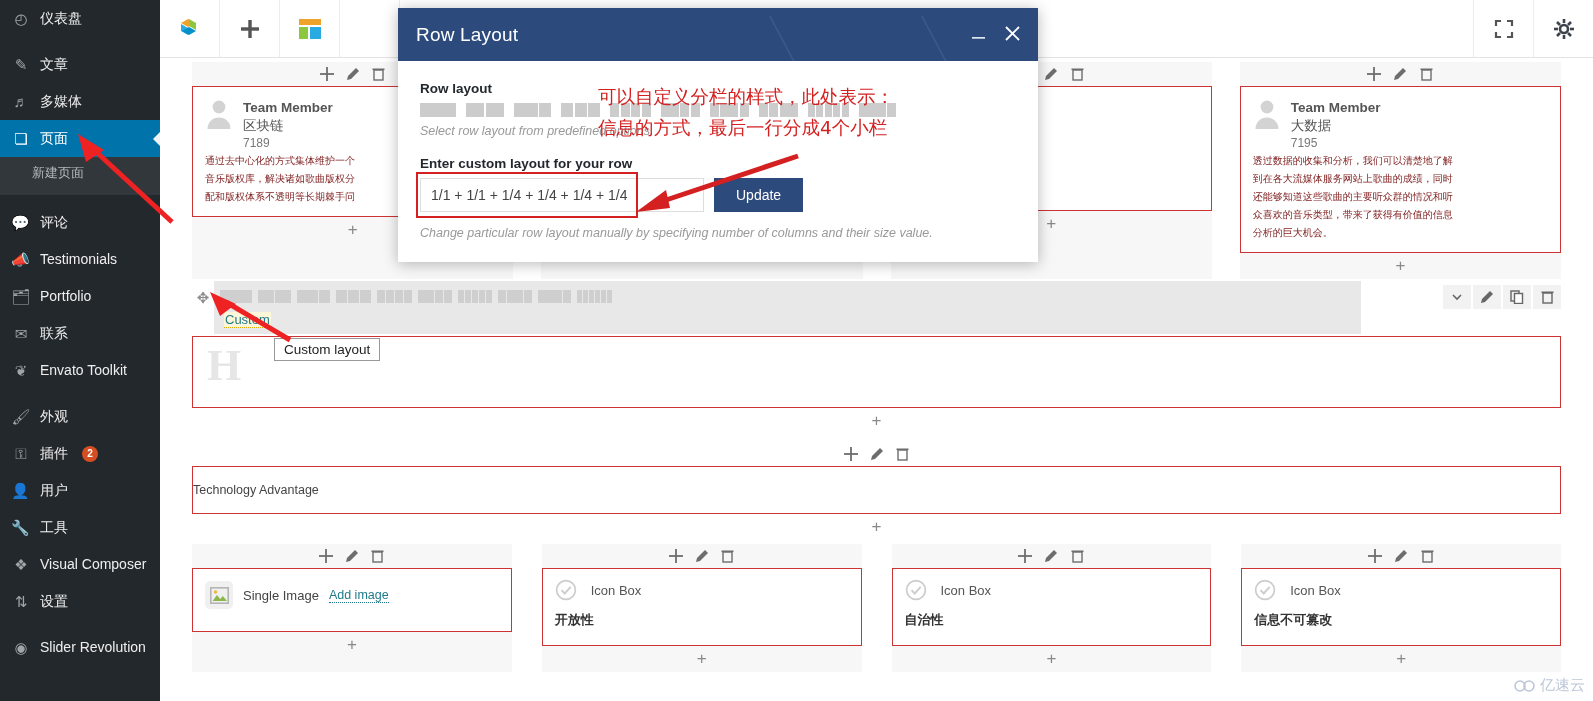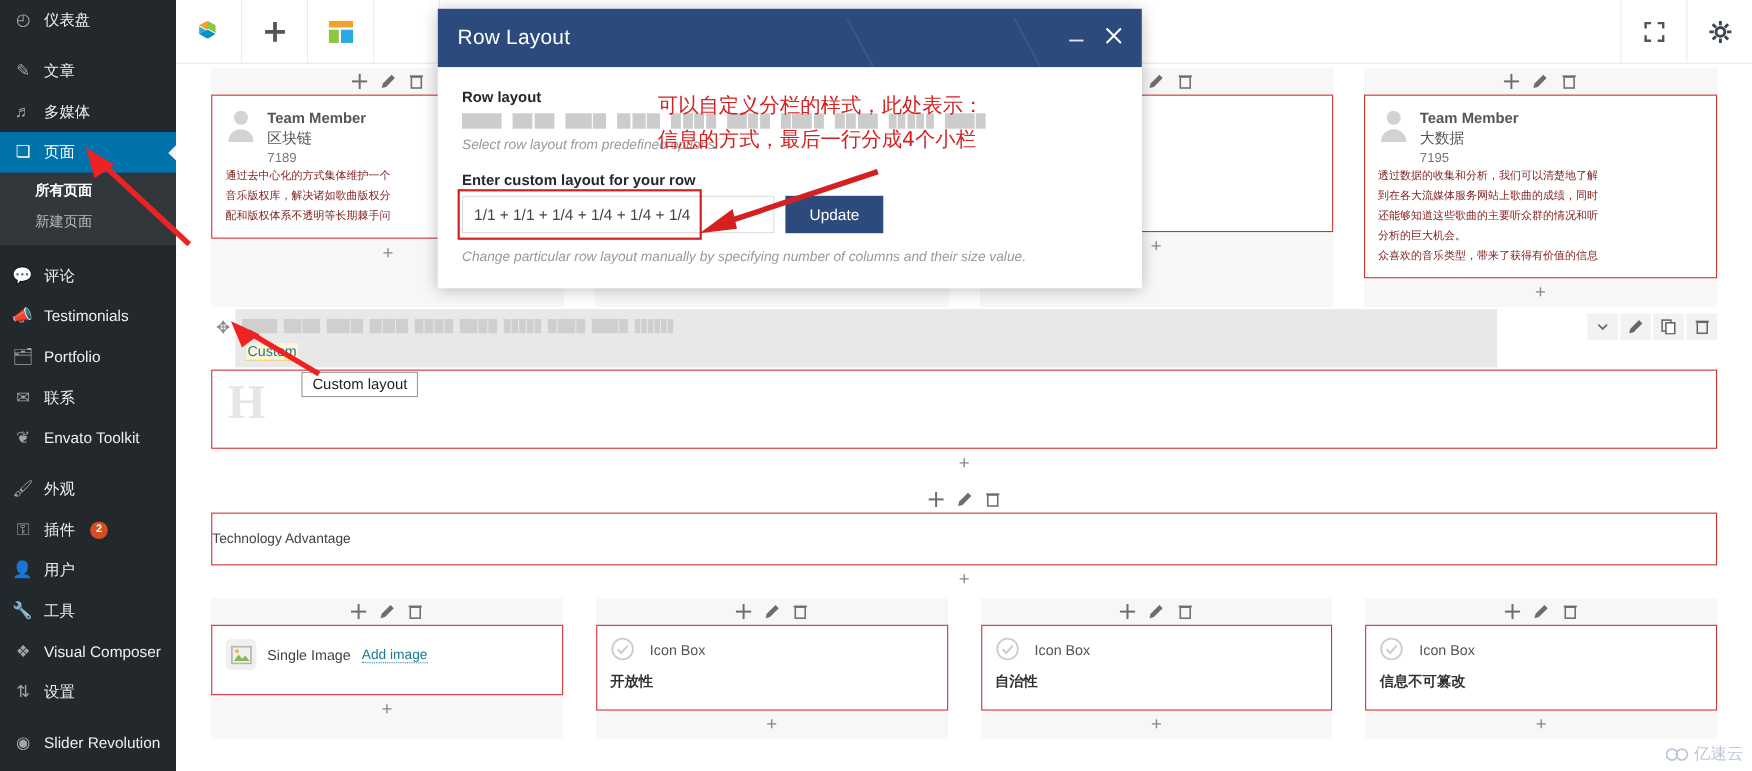--- a/index.html
+++ b/index.html
@@ -202,21 +202,20 @@
       </div>
       <div class="menu-item">
         <span class="mi-ico">♬</span>
         <span>多媒体</span>
       </div>
       <div class="menu-item active">
         <span class="mi-ico">❏</span>
         <span>页面</span>
       </div>
       <div class="submenu">
-        <div class="sm-item cur">所有页面</div>
         <div class="sm-item">新建页面</div>
       </div>
       <div class="menu-sep"></div>
       <div class="menu-item">
         <span class="mi-ico">💬</span>
         <span>评论</span>
       </div>
       <div class="menu-item">
         <span class="mi-ico">📣</span>
         <span>Testimonials</span>
@@ -477,22 +476,22 @@
               <div>
                 <div class="tm-title">Team Member</div>
                 <div class="tm-sub">大数据</div>
                 <div class="tm-id">7195</div>
               </div>
             </div>
             <div class="tm-body">
               <div>透过数据的收集和分析，我们可以清楚地了解</div>
               <div>到在各大流媒体服务网站上歌曲的成绩，同时</div>
               <div>还能够知道这些歌曲的主要听众群的情况和听</div>
+              <div>众喜欢的音乐类型，带来了获得有价值的信息</div>
               <div>分析的巨大机会。</div>
-              <div>众喜欢的音乐类型，带来了获得有价值的信息</div>
             </div>
           </div>
           <div class="plusrow">+</div>
         </div>
       </div>
 
     <div class="vc-row" style="margin-top:2px;">
       <div style="display:flex; align-items:flex-start;">
         <div class="drag-handle" style="padding-top:8px;">✥</div>
         <div style="flex:1 1 0; position:relative;">

